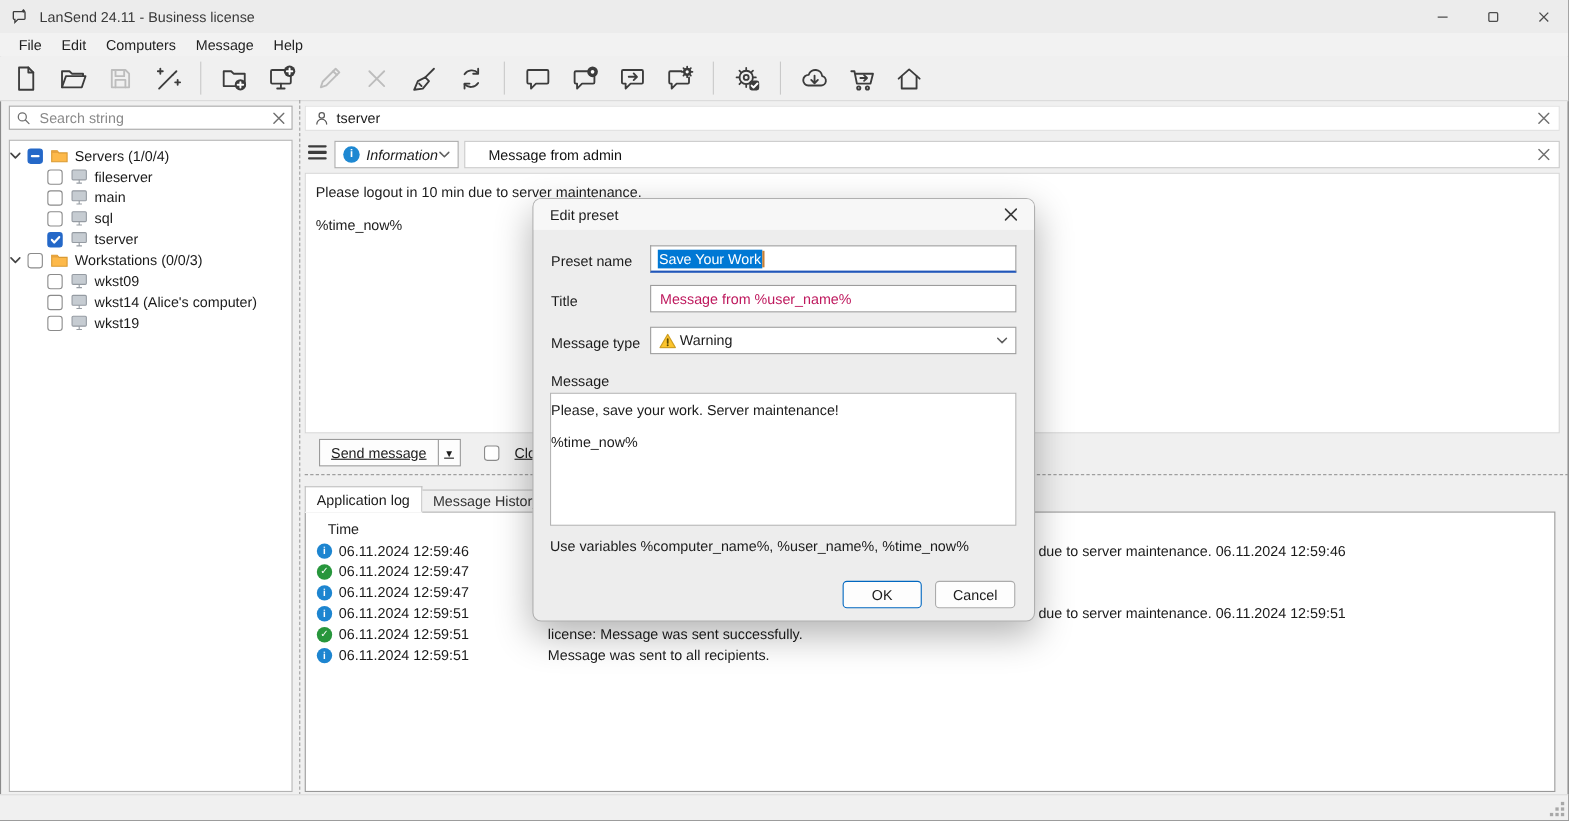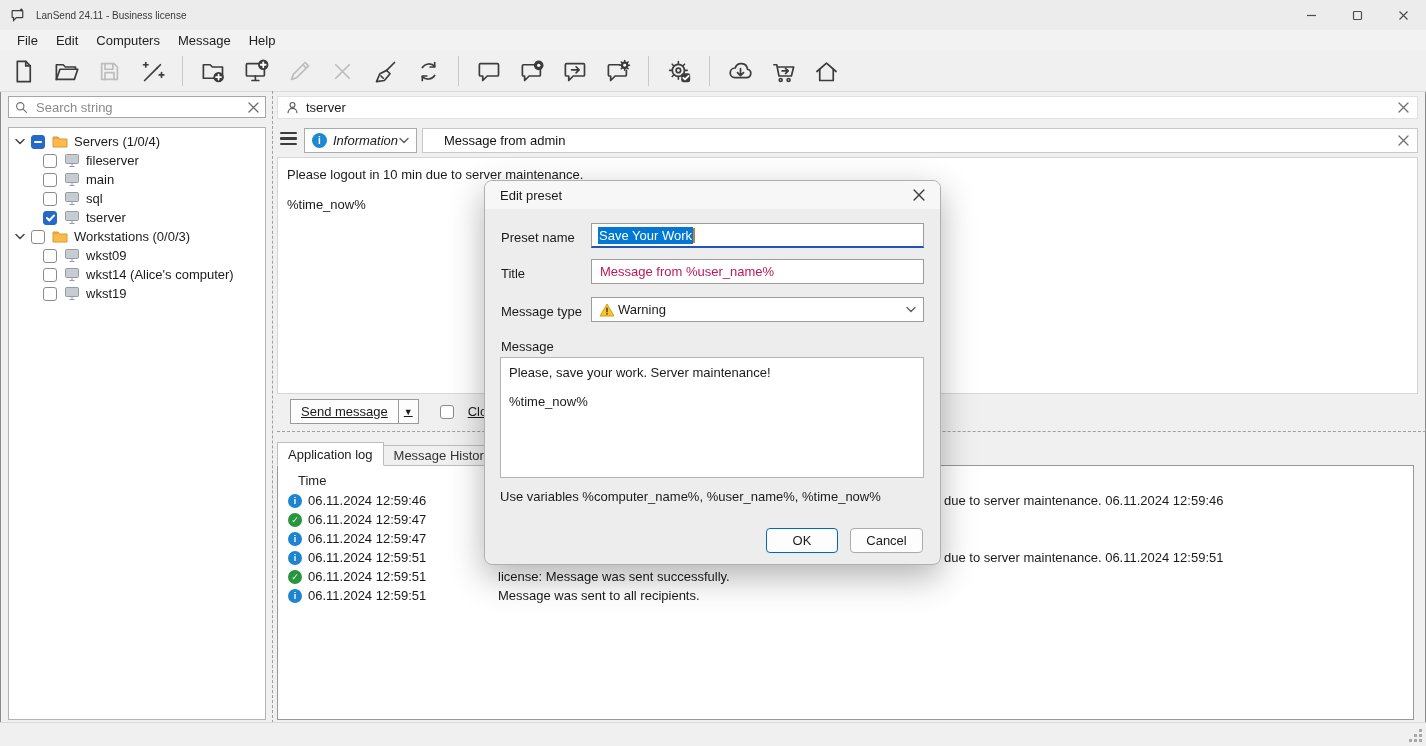--- a/index.html
+++ b/index.html
@@ -3,21 +3,21 @@
 <meta charset="utf-8">
 <style>
   html,body{margin:0;padding:0;background:#4a4a4a;}
   .window{position:relative;width:1426px;height:746px;background:#f0f0f0;
     font-family:"Liberation Sans","DejaVu Sans",sans-serif;font-size:13px;color:#1b1b1b;
     overflow:hidden;box-shadow:inset 0 0 0 1px #8a8a8a;}
   
   .titlebar{position:absolute;left:0;top:0;right:0;height:30px;background:#ececec;
     display:flex;align-items:center;padding-left:10px;}
   .titlebar .app-ico{width:17px;height:17px;margin-right:9px;}
-  .titlebar .ttl{font-size:10px;color:#3a3a3a;}
+  .titlebar .ttl{font-size:13px;color:#3a3a3a;}
   .capbtns{position:absolute;right:0;top:0;height:30px;display:flex;}
   .capbtn{width:46px;height:30px;display:flex;align-items:center;justify-content:center;color:#4d4d4d;}
   .capbtn svg{width:11px;height:11px;stroke:#4d4d4d;stroke-width:1.2;fill:none;}
   
   .menubar{position:absolute;left:0;top:30px;right:0;height:21px;background:#f2f2f2;
     display:flex;align-items:center;padding-left:8px;}
   .menu-item{padding:2px 9px;color:#222;}
   
   .toolbar{position:absolute;left:0;top:51px;right:0;height:40px;background:#f0f0f0;
     border-bottom:1px solid #dadada;display:flex;align-items:center;padding-left:8px;gap:13px;}
@@ -29,21 +29,21 @@
   .twhite{stroke:#fff;stroke-width:1.6;fill:none;stroke-linecap:round;}
   
   .searchbox{position:absolute;left:8px;top:96px;width:258px;height:22px;background:#fff;
     border:1px solid #a6a6a6;display:flex;align-items:center;padding:0 6px;box-sizing:border-box;}
   .searchbox input{flex:1;border:none;outline:none;font:13px "Liberation Sans",sans-serif;color:#222;background:transparent;margin-left:6px;}
   .searchbox input::placeholder{color:#8a8a8a;}
   .sico{width:13px;height:13px;stroke:#6f6f6f;stroke-width:1.4;fill:none;stroke-linecap:round;}
   .x-ico{width:11px;height:11px;stroke:#6f6f6f;stroke-width:1.3;fill:none;stroke-linecap:round;}
   .treepanel{position:absolute;left:8px;top:127px;width:258px;height:593px;background:#fff;
     border:1px solid #b3b3b3;box-sizing:border-box;padding-top:4px;}
-  .trow{height:19px;display:flex;align-items:center;padding-left:6px;}
+  .trow{height:19px;display:flex;align-items:center;}
   .trow.child{padding-left:34px;}
   .exp{width:10px;height:7px;stroke:#444;stroke-width:1.5;fill:none;margin-right:6px;stroke-linecap:round;stroke-linejoin:round;}
   .cb{width:14px;height:14px;border:1px solid #8b8b8b;border-radius:3px;background:#fff;
     display:inline-flex;align-items:center;justify-content:center;margin-right:7px;box-sizing:border-box;flex:0 0 auto;}
   .cb.checked,.cb.ind{background:#2468c8;border-color:#2468c8;}
   .cb .bar{width:8px;height:2px;background:#fff;border-radius:1px;}
   .cb svg{width:9px;height:8px;stroke:#fff;stroke-width:2;fill:none;stroke-linecap:round;stroke-linejoin:round;}
   .nico{width:16px;height:15px;margin-right:6px;flex:0 0 auto;}
   .tlabel{white-space:nowrap;}
   
@@ -102,21 +102,21 @@
     box-sizing:border-box;display:flex;align-items:center;padding:0 6px;}
   .dlg-input input{flex:1;border:none;outline:none;font:13px "Liberation Sans",sans-serif;color:#be185d;background:transparent;}
   .focused{border-bottom:2px solid #2156b8;}
   .selbg{background:#0078d4;color:#fff;padding:1px 1px;}
   .caret{display:inline-block;width:2px;height:15px;background:#c77f35;vertical-align:middle;}
   .dlg-select{position:absolute;left:106px;width:333px;height:25px;background:#fff;border:1px solid #9c9c9c;
     box-sizing:border-box;display:flex;align-items:center;padding:0 7px;}
   .dlg-select .lbl{margin-left:3px;}
   .warn-ico{width:16px;height:14px;flex:0 0 auto;}
   .dlg-textarea{position:absolute;left:15px;top:176px;width:424px;height:121px;background:#fff;border:1px solid #b5b5b5;
-    box-sizing:border-box;padding:6px 8px;line-height:18px;}
+    box-sizing:border-box;padding:6px 0;line-height:18px;}
   .dlg-textarea .l2{margin-top:11px;}
   .dlg-hint{position:absolute;left:15px;top:308px;color:#1b1b1b;}
   .dlg-btn{position:absolute;top:347px;height:25px;box-sizing:border-box;background:#fdfdfd;border:1px solid #ababab;
     border-radius:4px;display:flex;align-items:center;justify-content:center;font-size:13px;color:#1b1b1b;}
   .dlg-btn.ok{left:281px;width:72px;border-color:#0067c0;}
   .dlg-btn.cancel{left:365px;width:73px;}
 </style>
 </head>
 <body>
 

